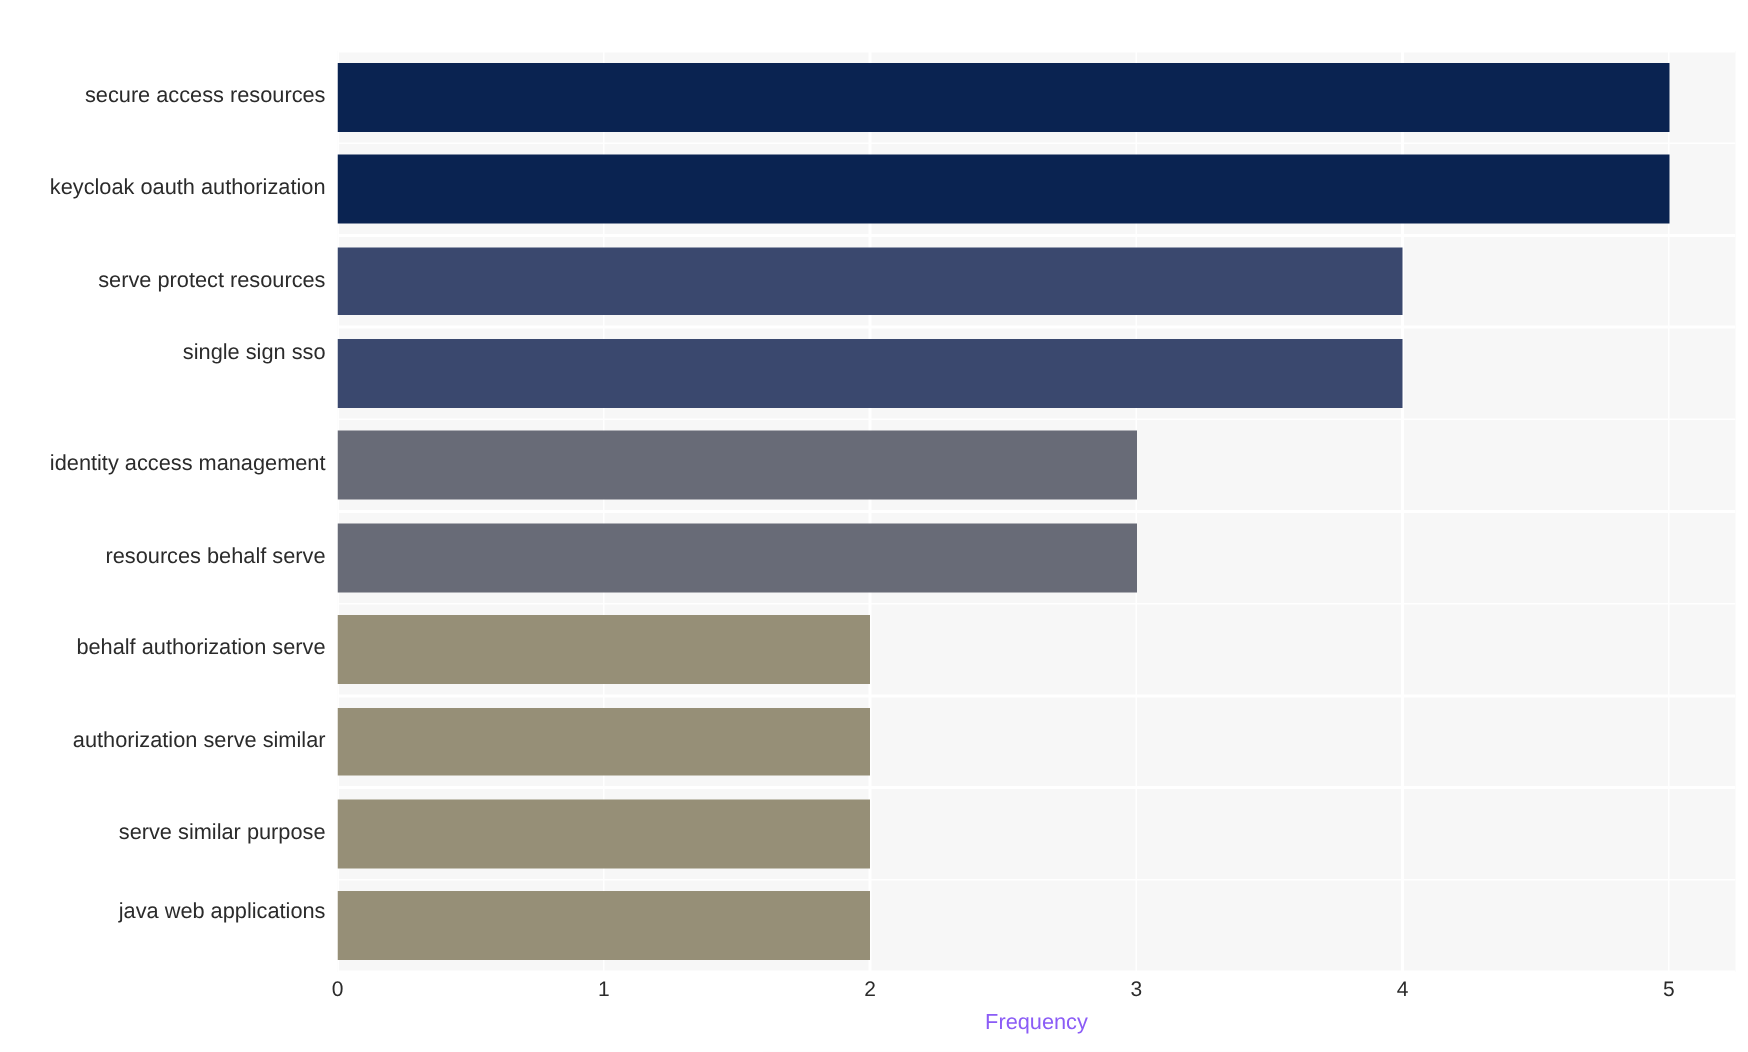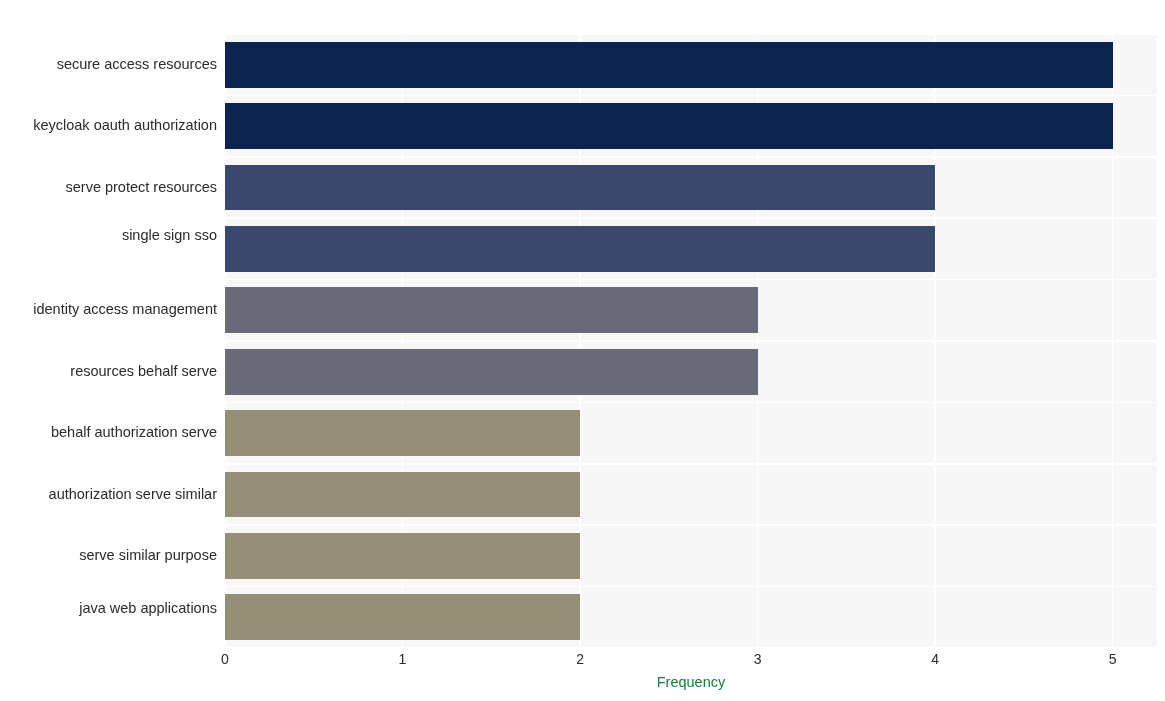--- a/index.html
+++ b/index.html
@@ -99,21 +99,21 @@
     line-height: 1;
   }
 
   #xaxis-label {
     position: absolute;
     left: 225px;
     top: 674px;
     width: 932px;
     text-align: center;
     font-size: 14.5px;
-    color: #15803d;
+    color: #8b5cf6;
   }
 </style>
 </head>
 <body>
 
 <div id="figure">
 
 
   <div id="plot-area">
     <div id="gridlines">

